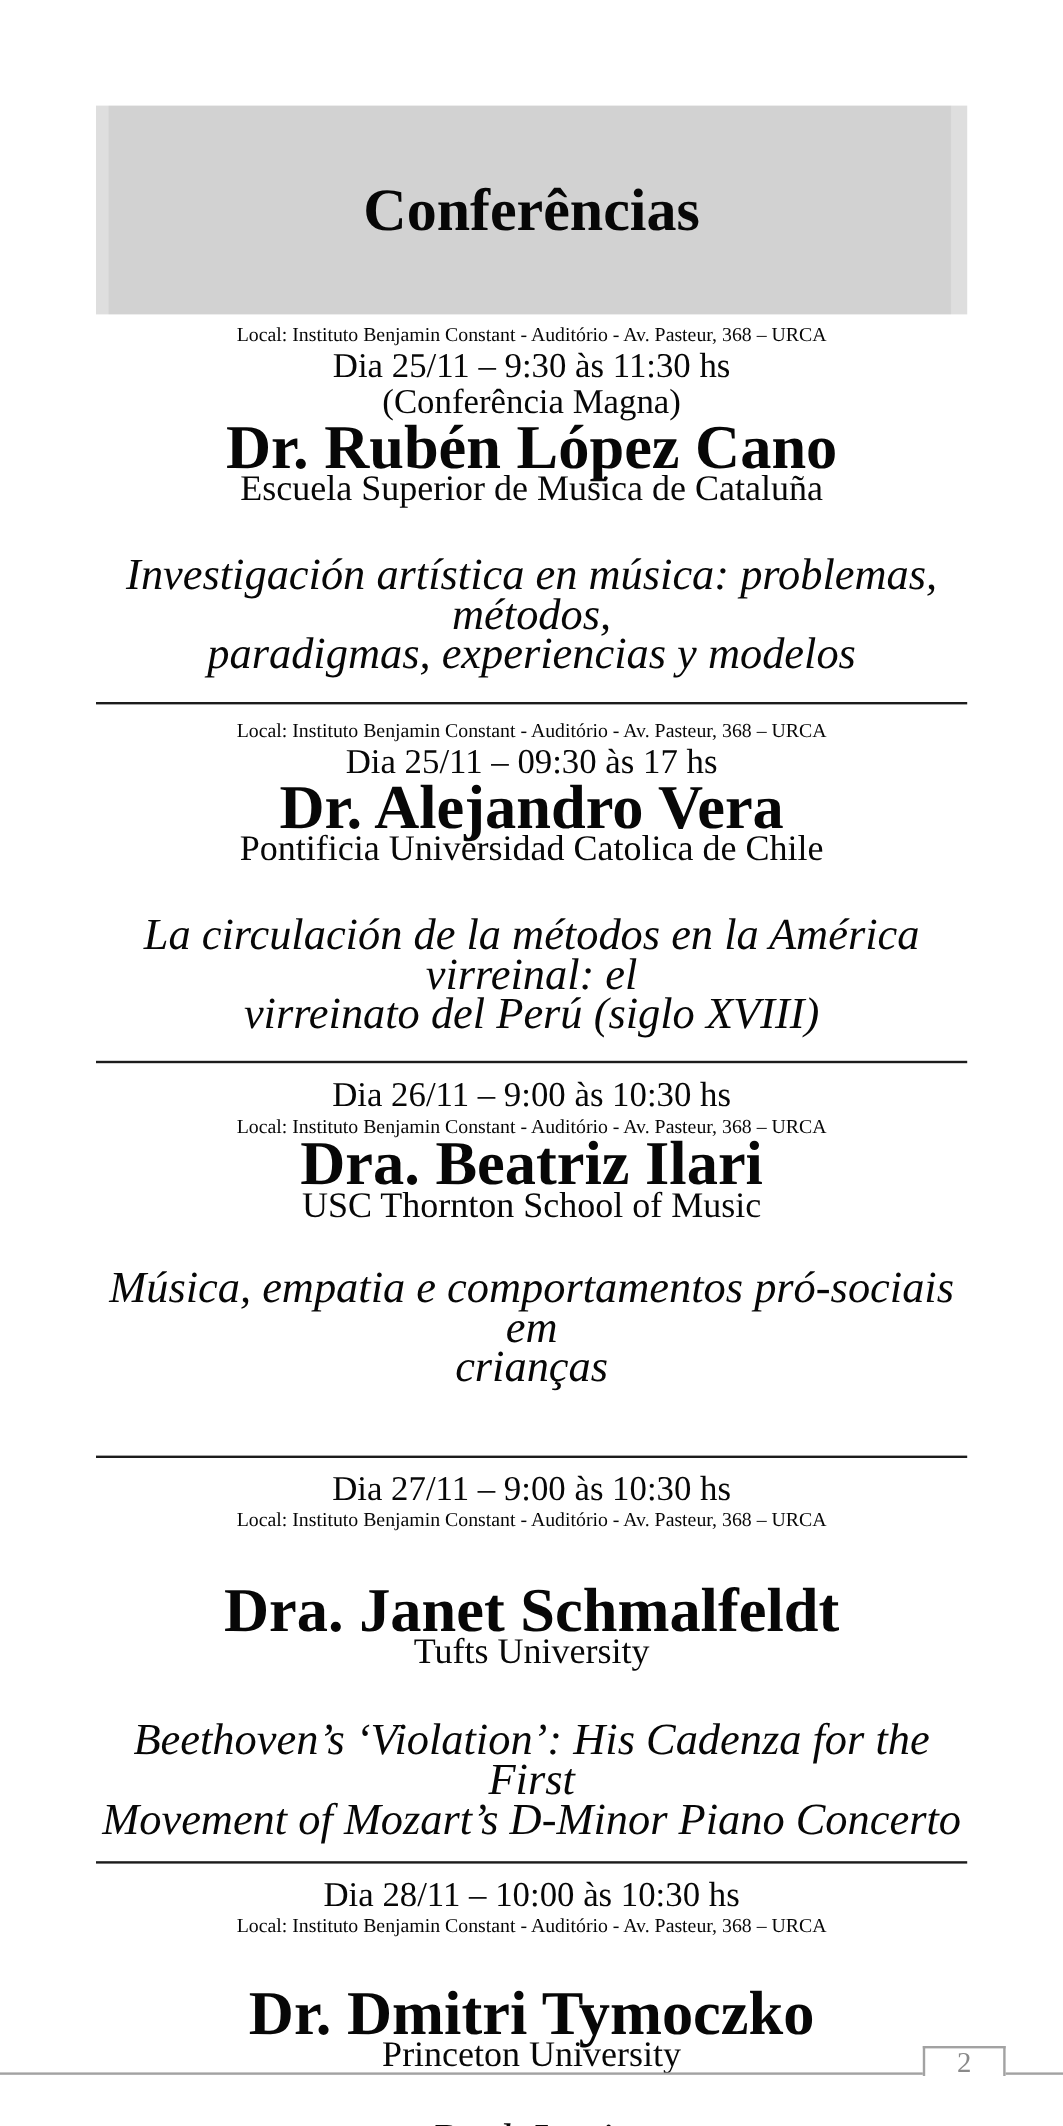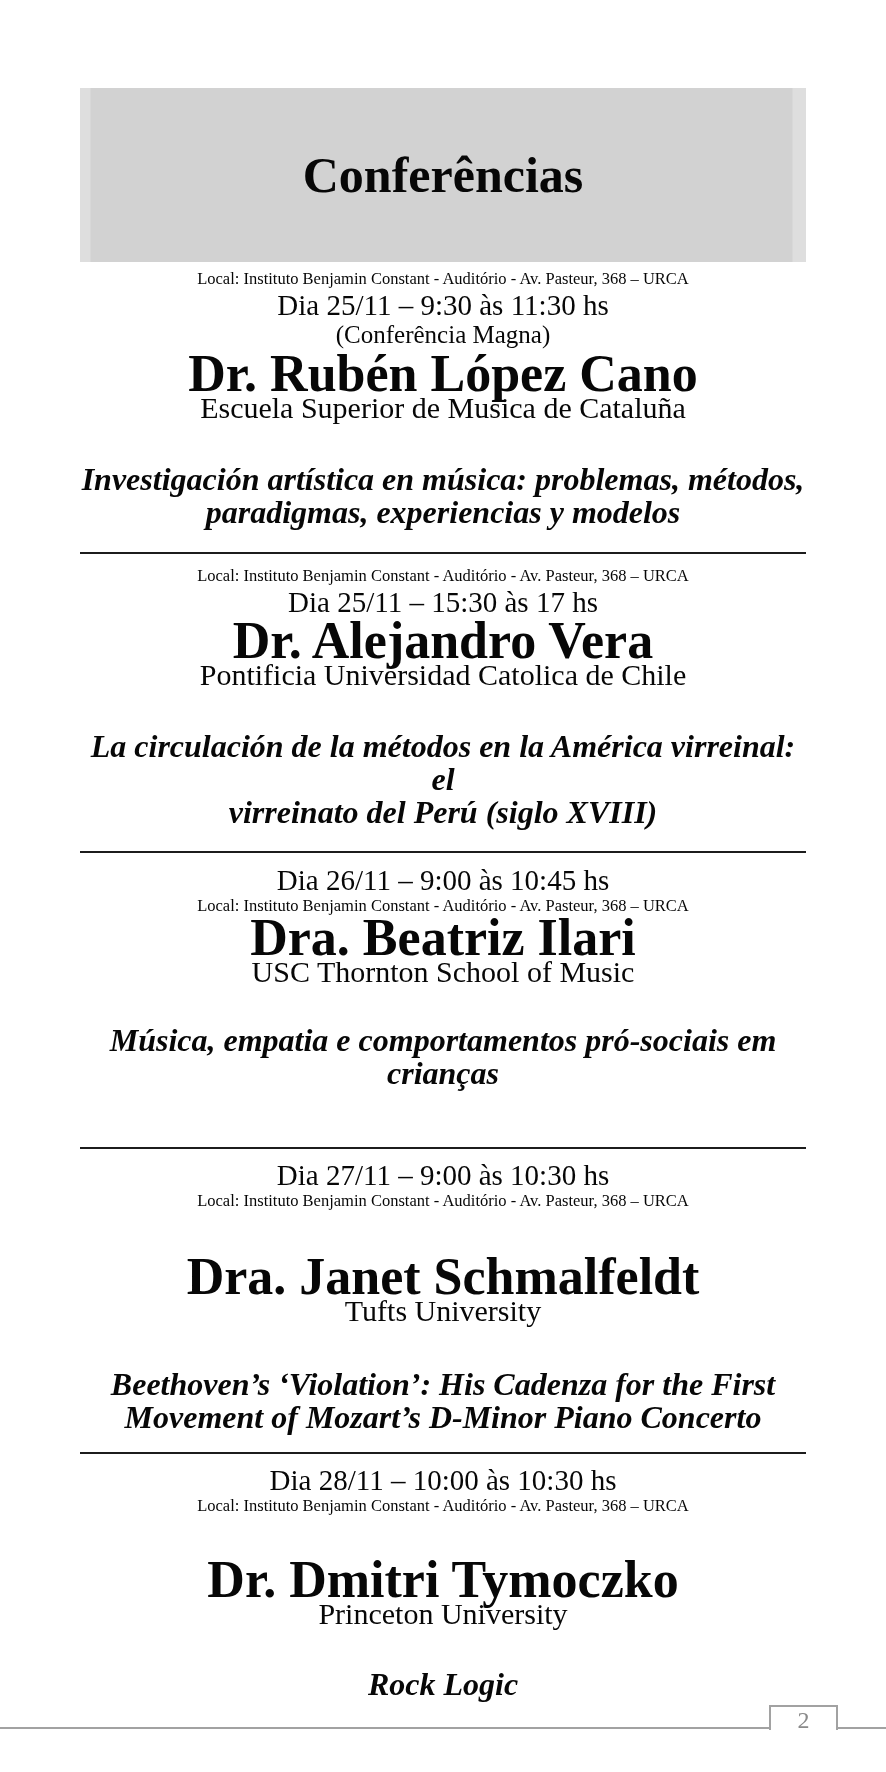--- a/index.html
+++ b/index.html
@@ -27,27 +27,27 @@
   }
   .banner-title {
     margin: 0;
     font-size: 50px;
     font-weight: bold;
     line-height: 1;
   }
 
   .local  { font-size: 16.5px; line-height: 22px; }
   .date   { font-size: 29px;   line-height: 30px; }
-  .note   { font-size: 25px;   line-height: 30px; }
+  .note   { font-size: 29px;   line-height: 30px; }
   .speaker{ font-size: 52px;   line-height: 38px; font-weight: bold; }
   .affil  { font-size: 30px;   line-height: 30px; }
   .talk   {
-    font-size: 32px;
+    font-size: 37px;
     line-height: 33px;
-    font-weight: bold;
+    font-weight: normal;
     font-style: italic;
     white-space: pre-line;
   }
   .divider { border-top: 2px solid #1c1c1c; height: 0; }
 
   .footer-rule {
     position: absolute;
     left: 0; top: 1727px;
     width: 886px; height: 2px;
     background: #a2a2a2;
@@ -85,31 +85,31 @@
       <div class="speaker" style="margin-top:5px">Dr. Rubén López Cano</div>
       <div class="affil">Escuela Superior de Musica de Cataluña</div>
       <div class="talk" style="margin-top:40px">Investigación artística en música: problemas, métodos,
 paradigmas, experiencias y modelos</div>
     </section>
 
     <div class="divider" style="margin-top:23px"></div>
 
     <section>
       <div class="local" style="margin-top:11px">Local: Instituto Benjamin Constant  - Auditório - Av. Pasteur, 368 – URCA</div>
-      <div class="date">Dia 25/11 – 15:30 às 17 hs</div>
+      <div class="date">Dia 25/11 – 09:30 às 17 hs</div>
       <div class="speaker" style="margin-top:5px">Dr. Alejandro Vera</div>
       <div class="affil">Pontificia Universidad Catolica de Chile</div>
       <div class="talk" style="margin-top:40px">La circulación de la métodos en la América virreinal: el
 virreinato del Perú (siglo XVIII)</div>
     </section>
 
     <div class="divider" style="margin-top:22px"></div>
 
     <section>
-      <div class="date" style="margin-top:12px">Dia 26/11 – 9:00 às 10:45 hs</div>
+      <div class="date" style="margin-top:12px">Dia 26/11 – 9:00 às 10:30 hs</div>
       <div class="local">Local: Instituto Benjamin Constant  - Auditório - Av. Pasteur, 368 – URCA</div>
       <div class="speaker" style="margin-top:2px">Dra. Beatriz Ilari</div>
       <div class="affil">USC Thornton School of Music</div>
       <div class="talk" style="margin-top:37px">Música, empatia e comportamentos pró-sociais em
 crianças</div>
     </section>
 
     <div class="divider" style="margin-top:57px"></div>
 
     <section>

